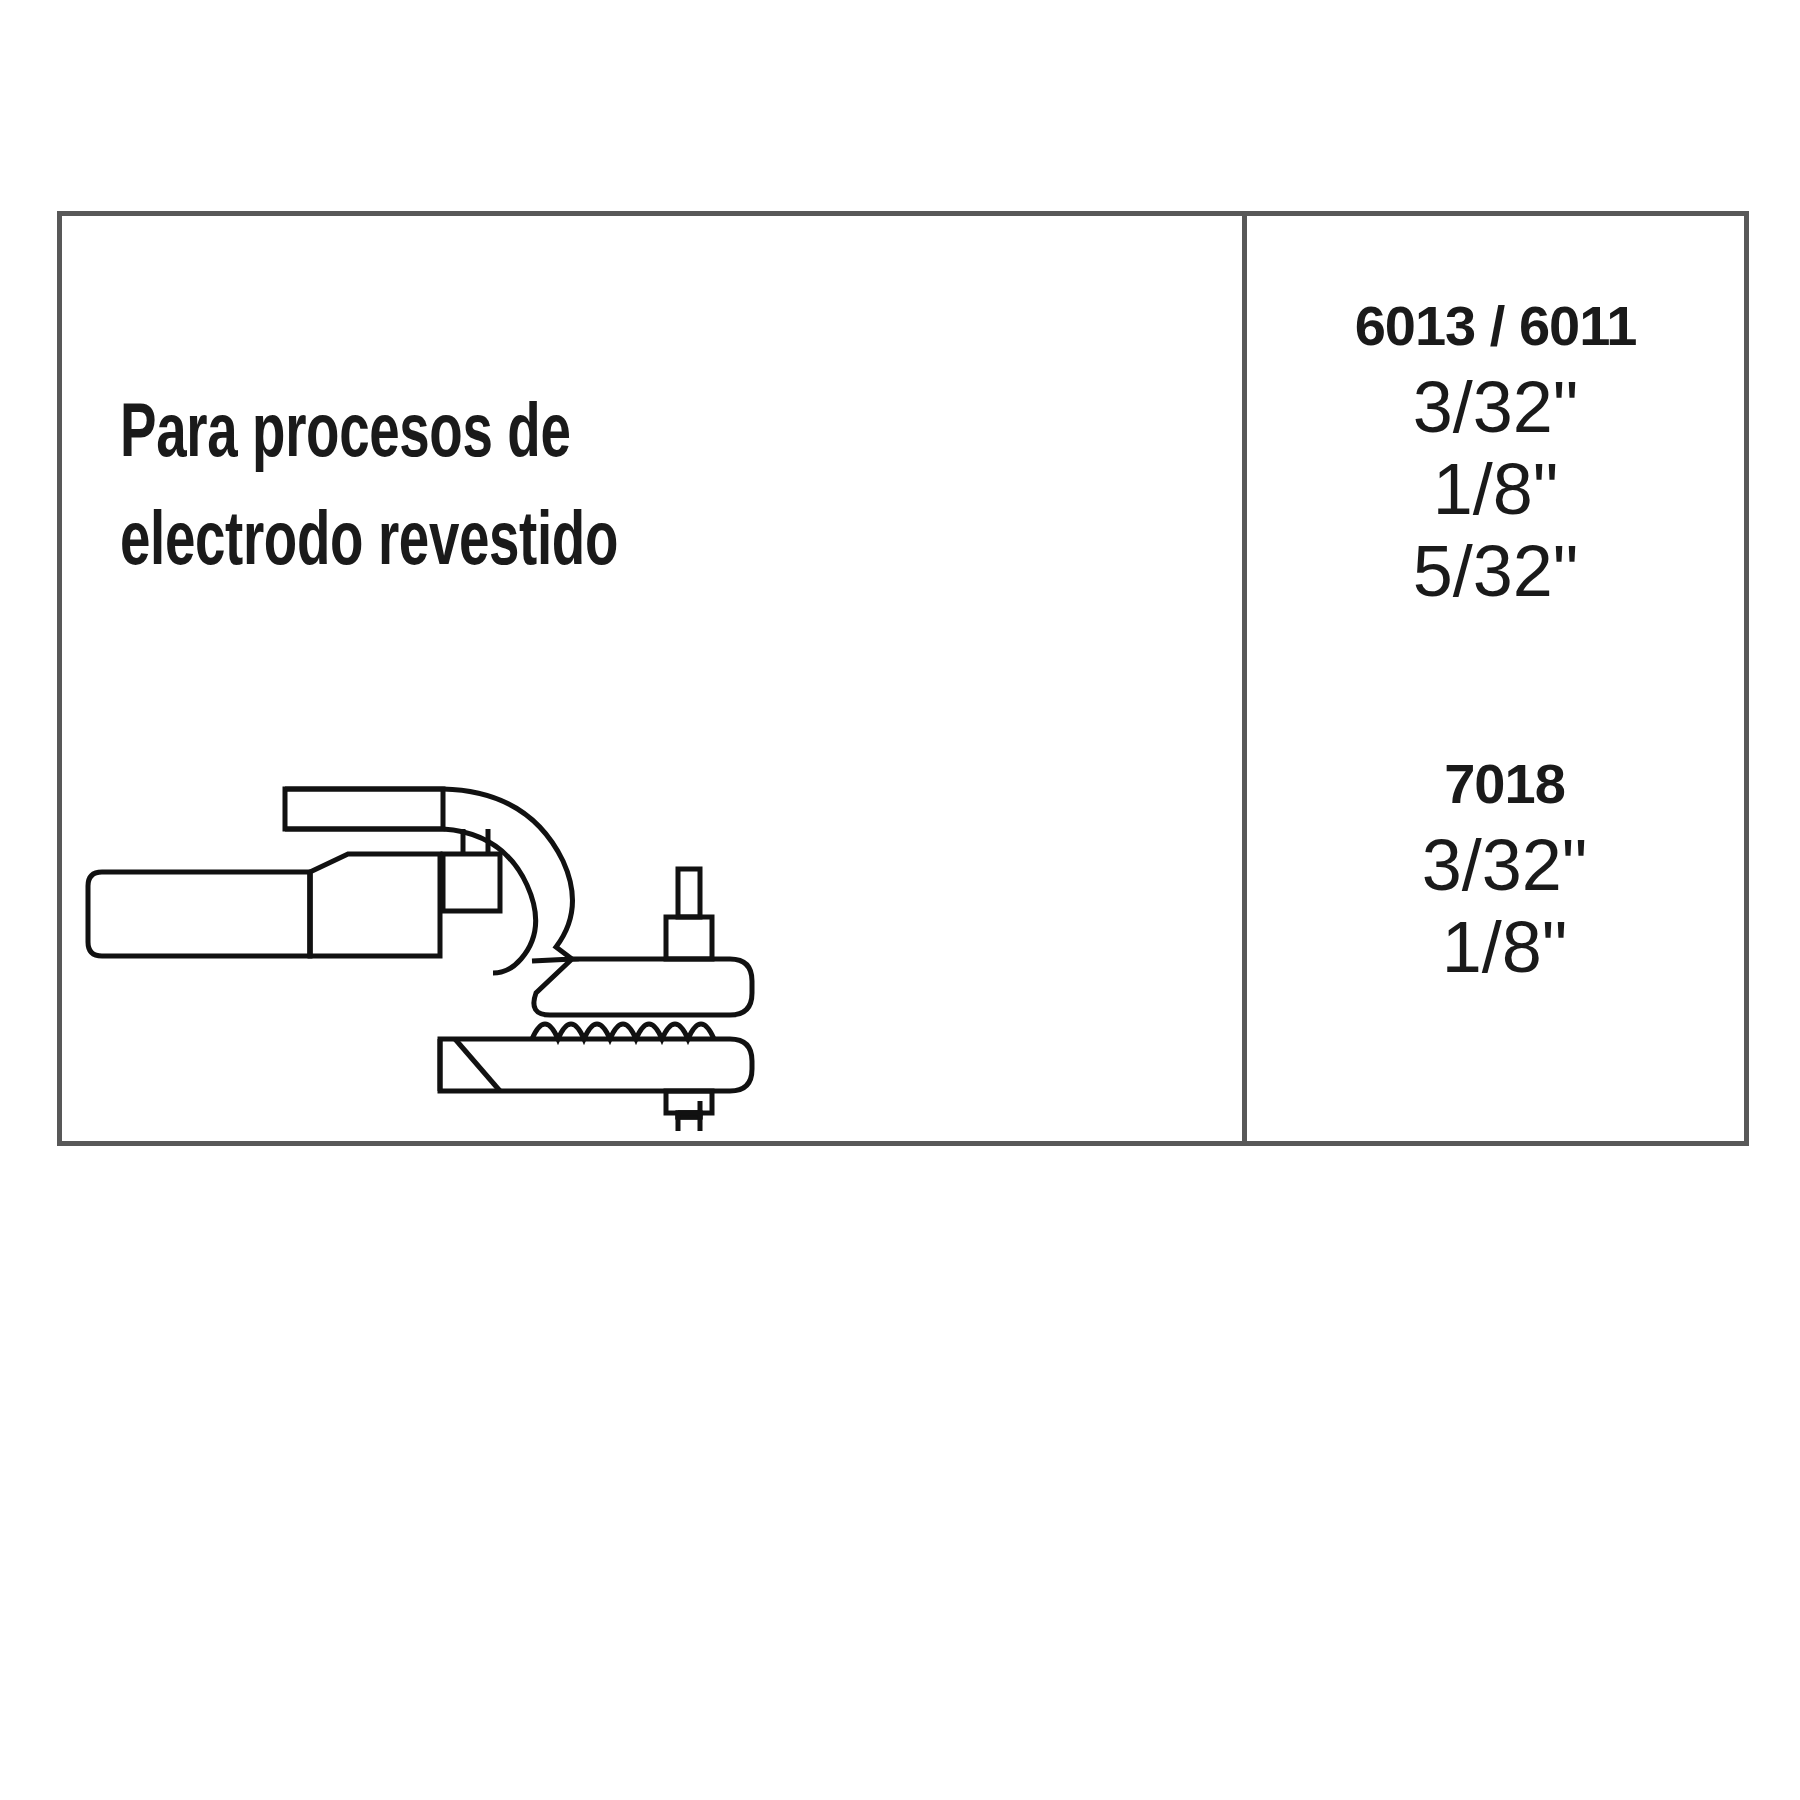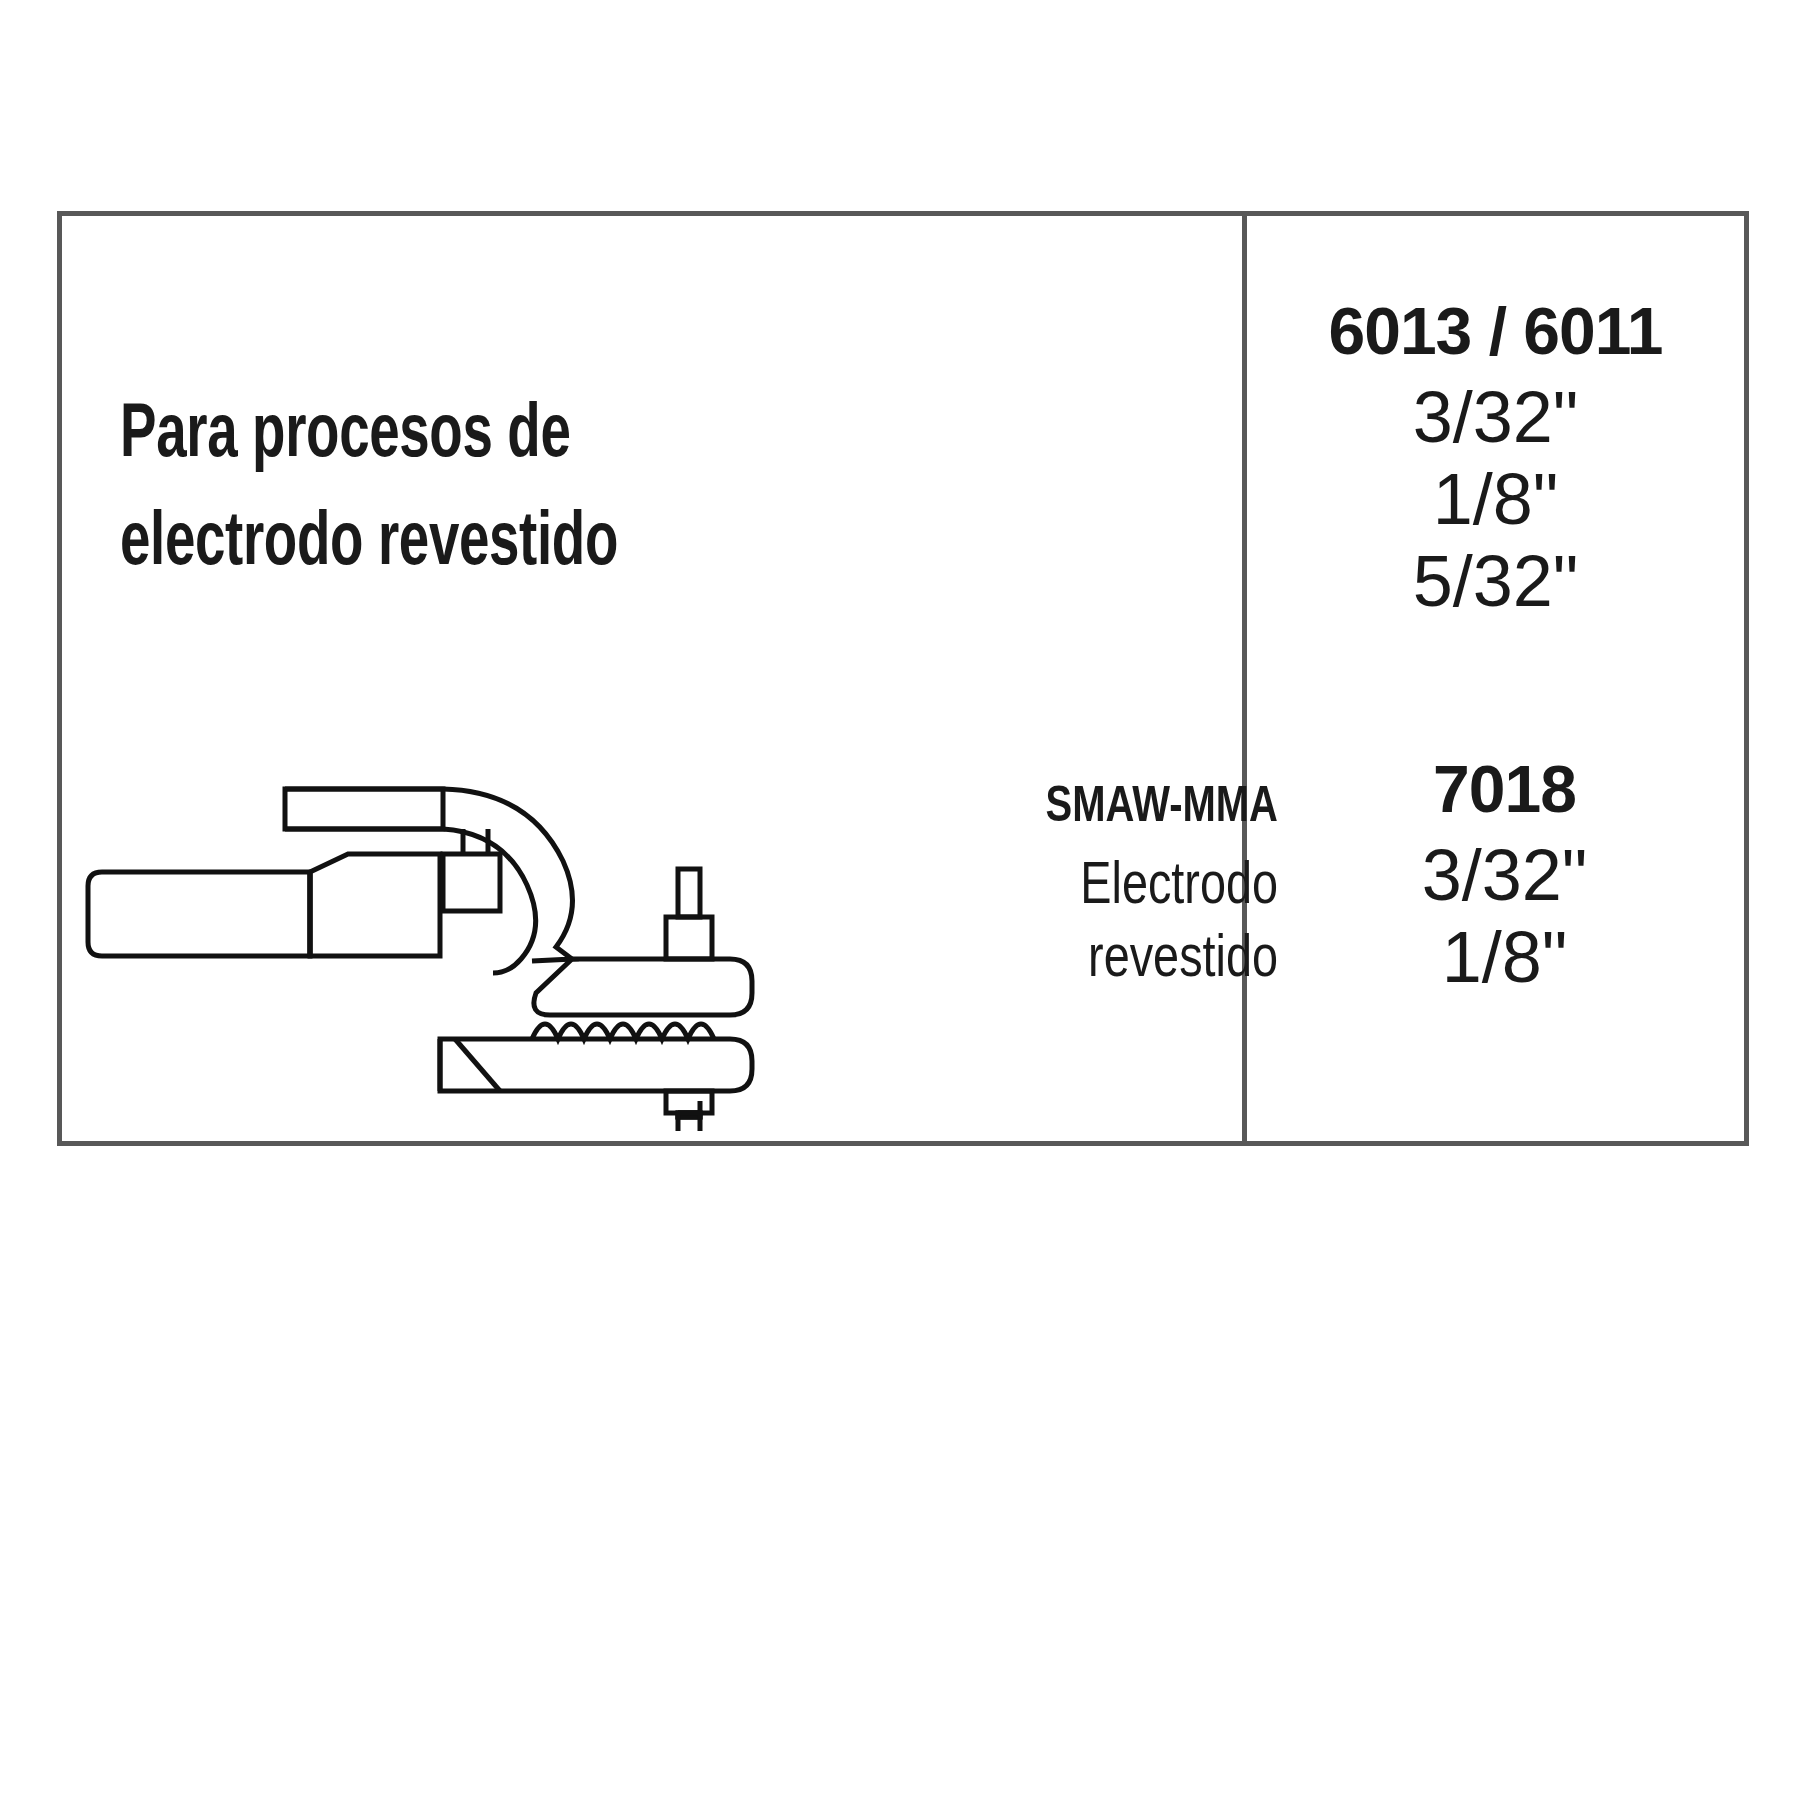--- a/index.html
+++ b/index.html
@@ -116,21 +116,21 @@
     color: var(--ink);
     text-align: center;
   }
 
   .electrode-group { position: absolute; left: 0; width: 100%; }
   #electrode-group-0 { top: 82px; }
   #electrode-group-1 { top: 540px; padding-left: 9px; }
 
   .electrode-name {
     font-weight: 700;
-    font-size: 66px;
+    font-size: 56px;
     line-height: 1.0;
     letter-spacing: -1px;
     white-space: nowrap;
   }
   .electrode-sizes {
     margin-top: 12px;
   }
   .electrode-size {
     display: block;
     font-weight: 400;
@@ -146,27 +146,20 @@
 
   <div id="column-divider"></div>
 
   <div id="left-column">
 
     <div id="headline">
       <span class="hl-line">Para procesos de</span>
       <span class="hl-line">electrodo revestido</span>
     </div>
 
-    <div id="process-label">
-      <div id="process-code">SMAW-MMA</div>
-      <div id="process-desc">
-        <span class="pd-line">Electrodo</span>
-        <span class="pd-line">revestido</span>
-      </div>
-    </div>
 
     <div id="holder-illustration">
       <svg viewBox="0 0 680 410" xmlns="http://www.w3.org/2000/svg" fill="none" stroke="#111111" stroke-width="5" stroke-linejoin="miter" stroke-linecap="butt">
 
         <path d="M 8 165 q 0 -14 14 -14 L 230 151 L 230 235 L 22 235 q -14 0 -14 -14 Z"></path>
 
         <line x1="230" y1="151" x2="230" y2="235"></line>
 
         <path d="M 230 151 L 268 133 L 360 133 L 360 235 L 230 235 Z"></path>
 

